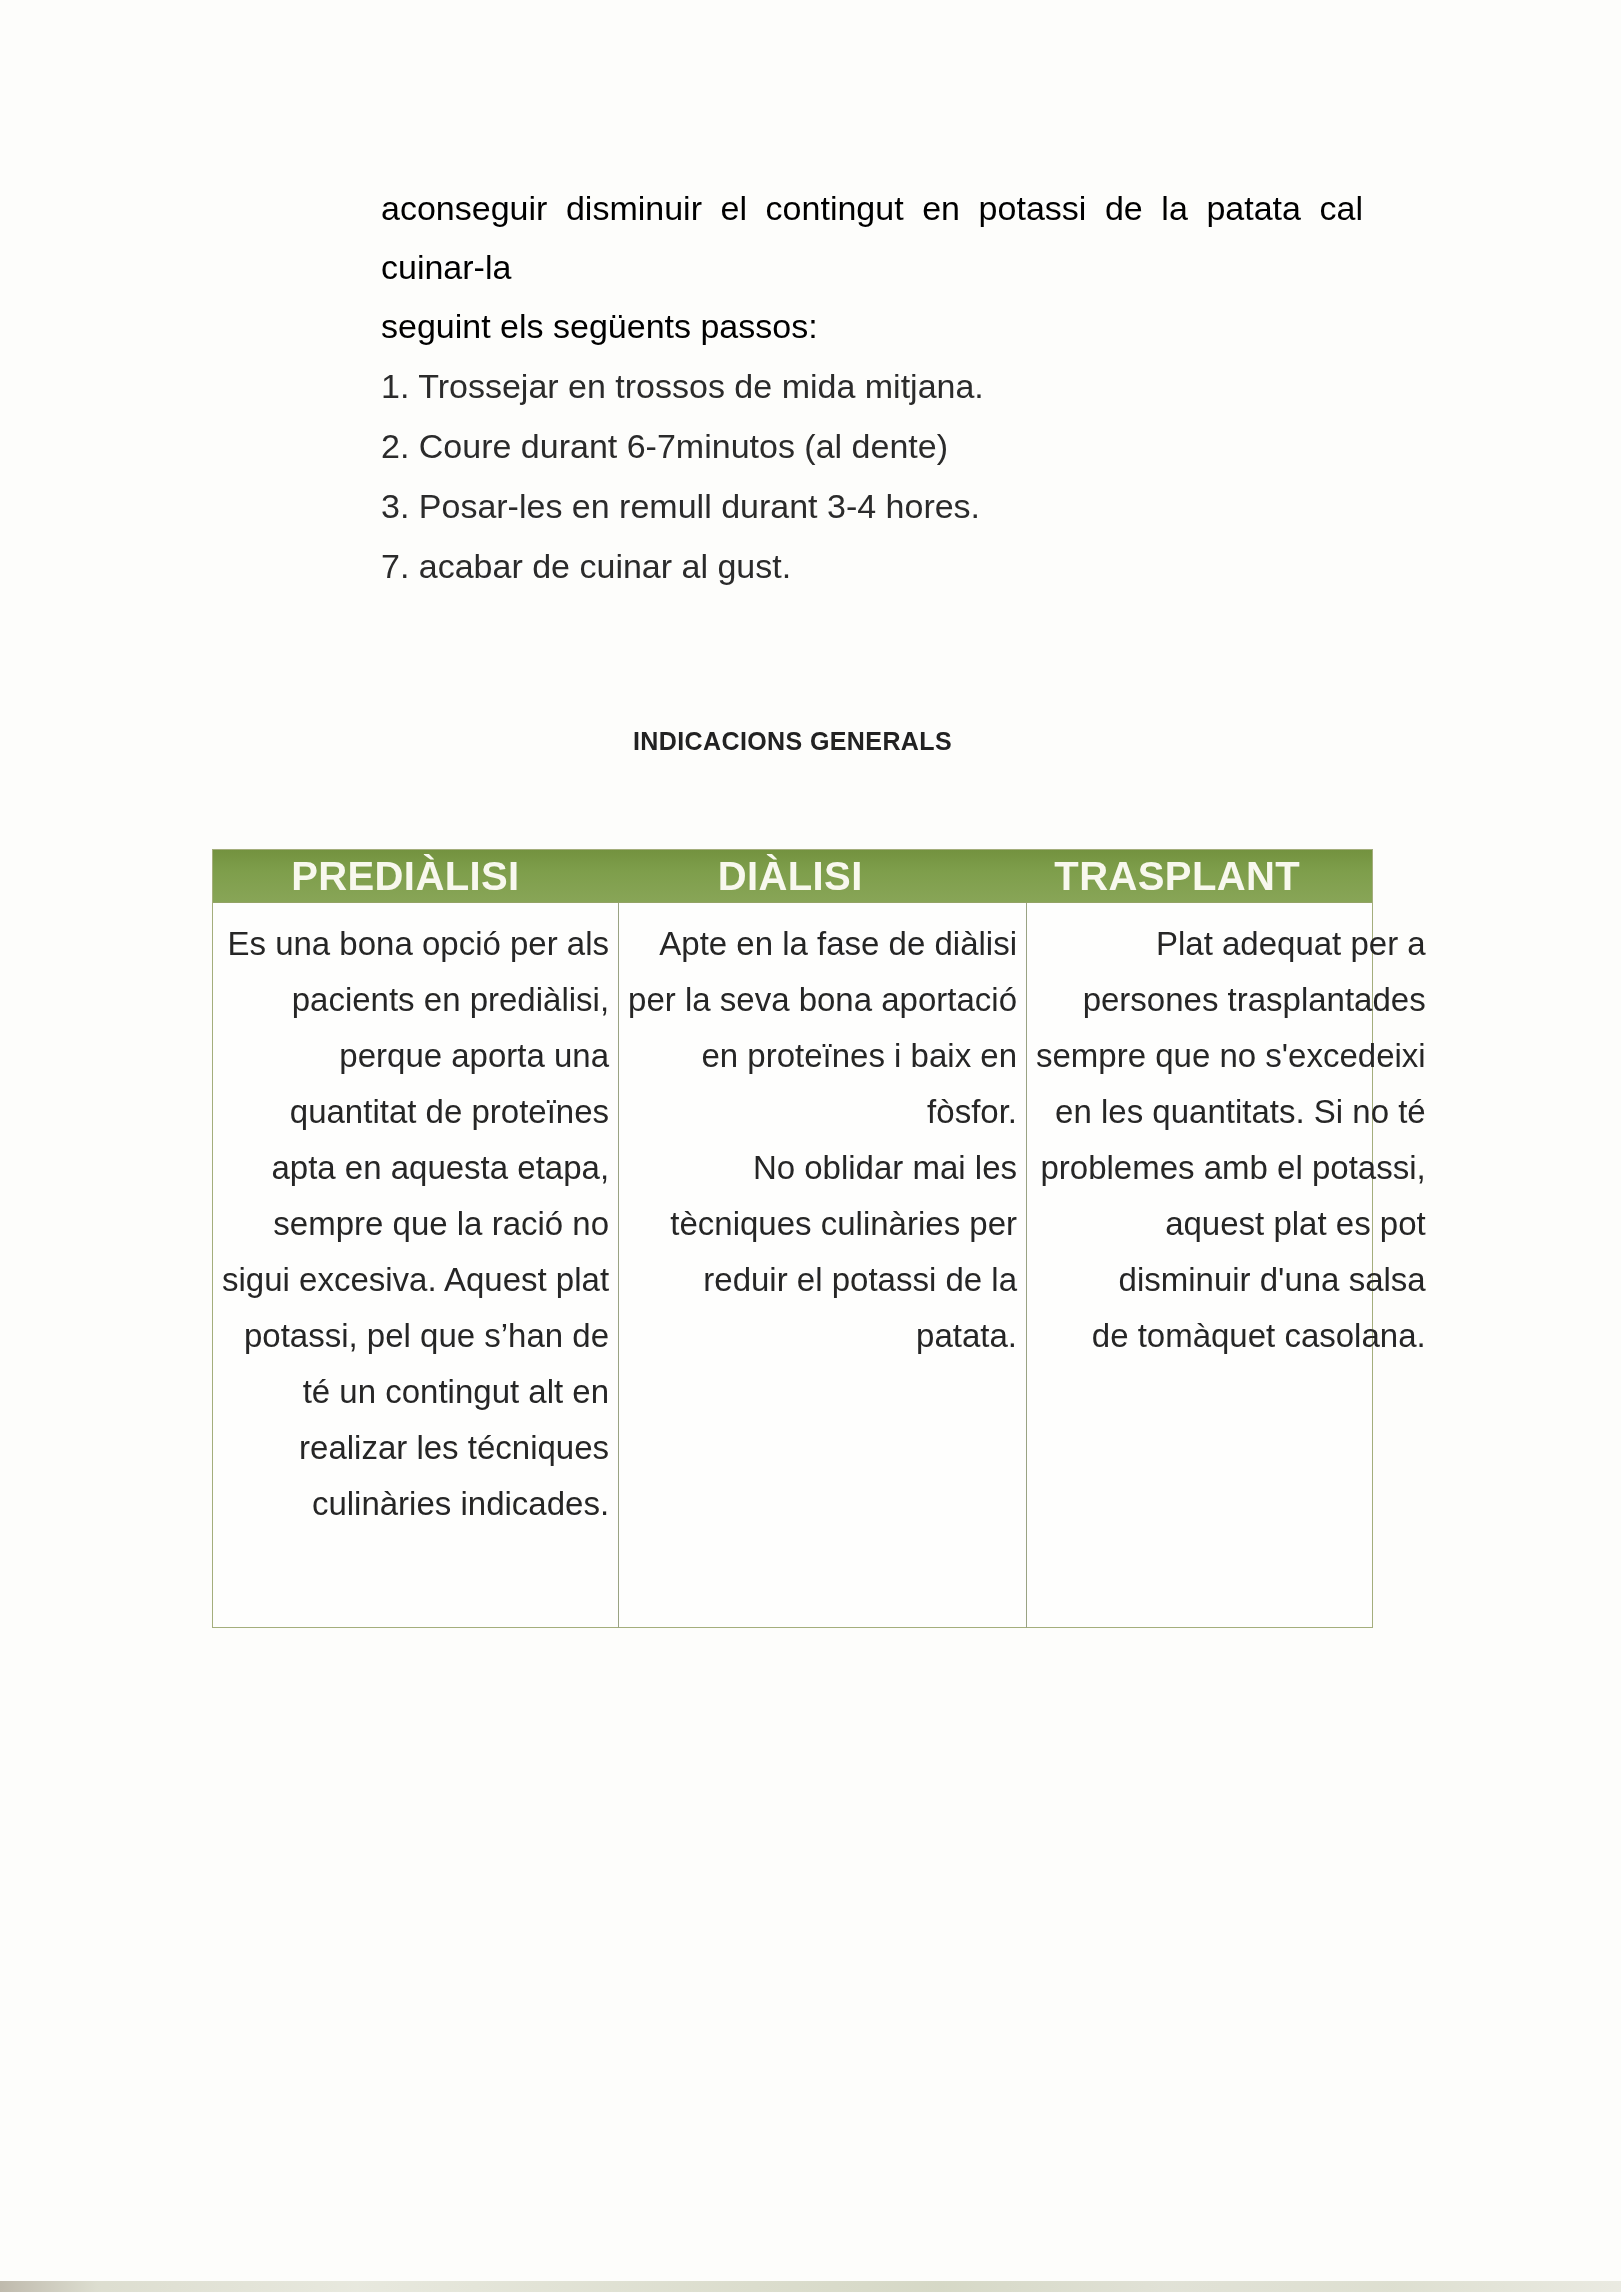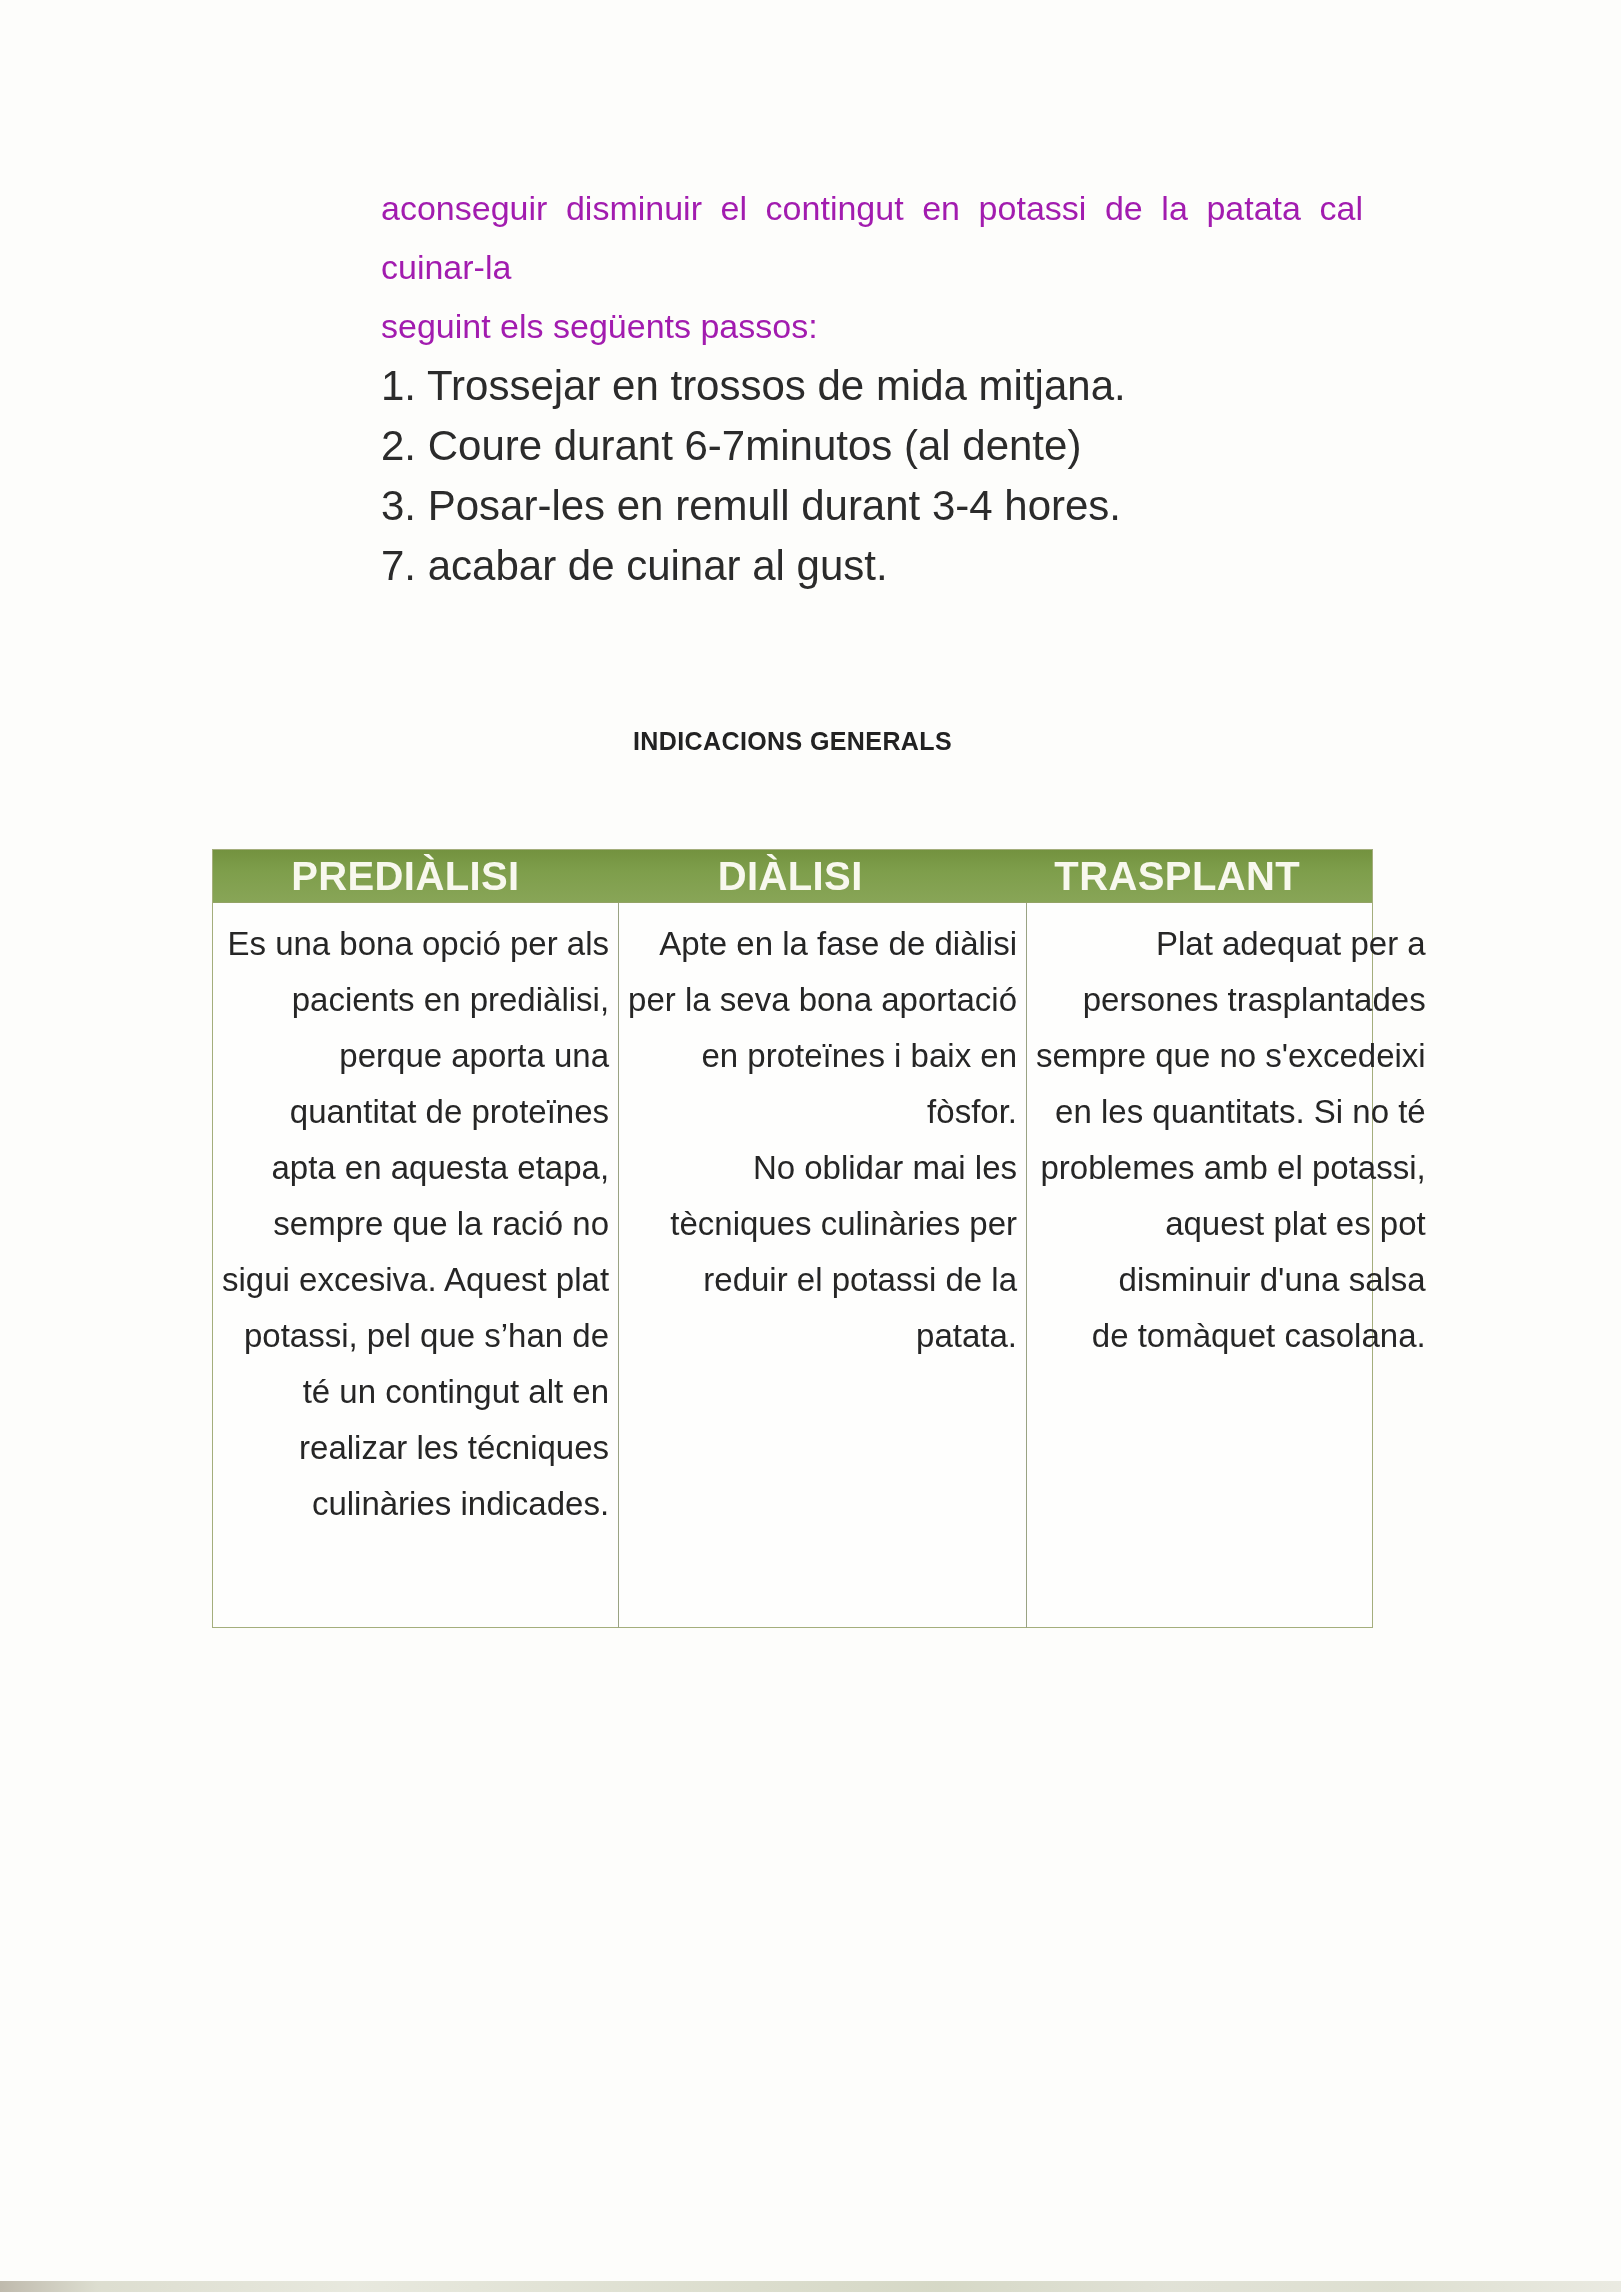--- a/index.html
+++ b/index.html
@@ -19,34 +19,34 @@
   }
 
   
   .intro {
     position: absolute;
     left: 381px;
     top: 179px;
     width: 982px;
     font-size: 34px;
     line-height: 59px;
-    color: #a21caf;
+    color: #000000;
   }
   .intro .justified-line {
     text-align: justify;
     text-align-last: justify;
   }
 
   
   .steps {
     position: absolute;
     left: 381px;
     top: 356px;
     width: 985px;
-    font-size: 42px;
+    font-size: 34px;
     line-height: 60px;
     color: #2b2b2b;
   }
 
   
   .section-heading {
     position: absolute;
     left: 212px;
     top: 727px;
     width: 1161px;

